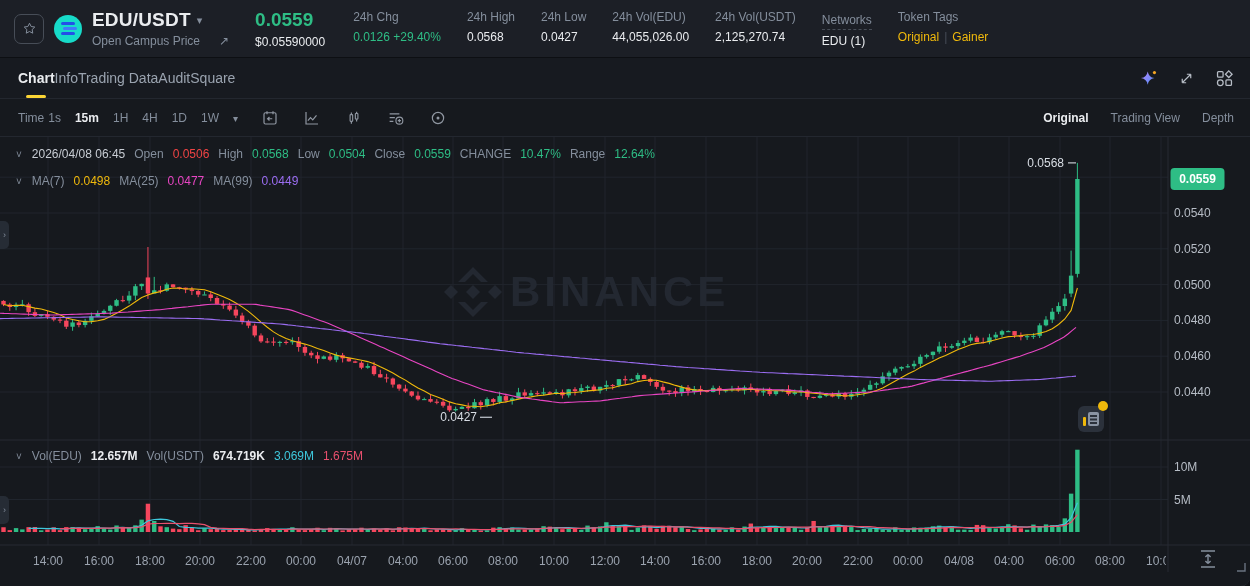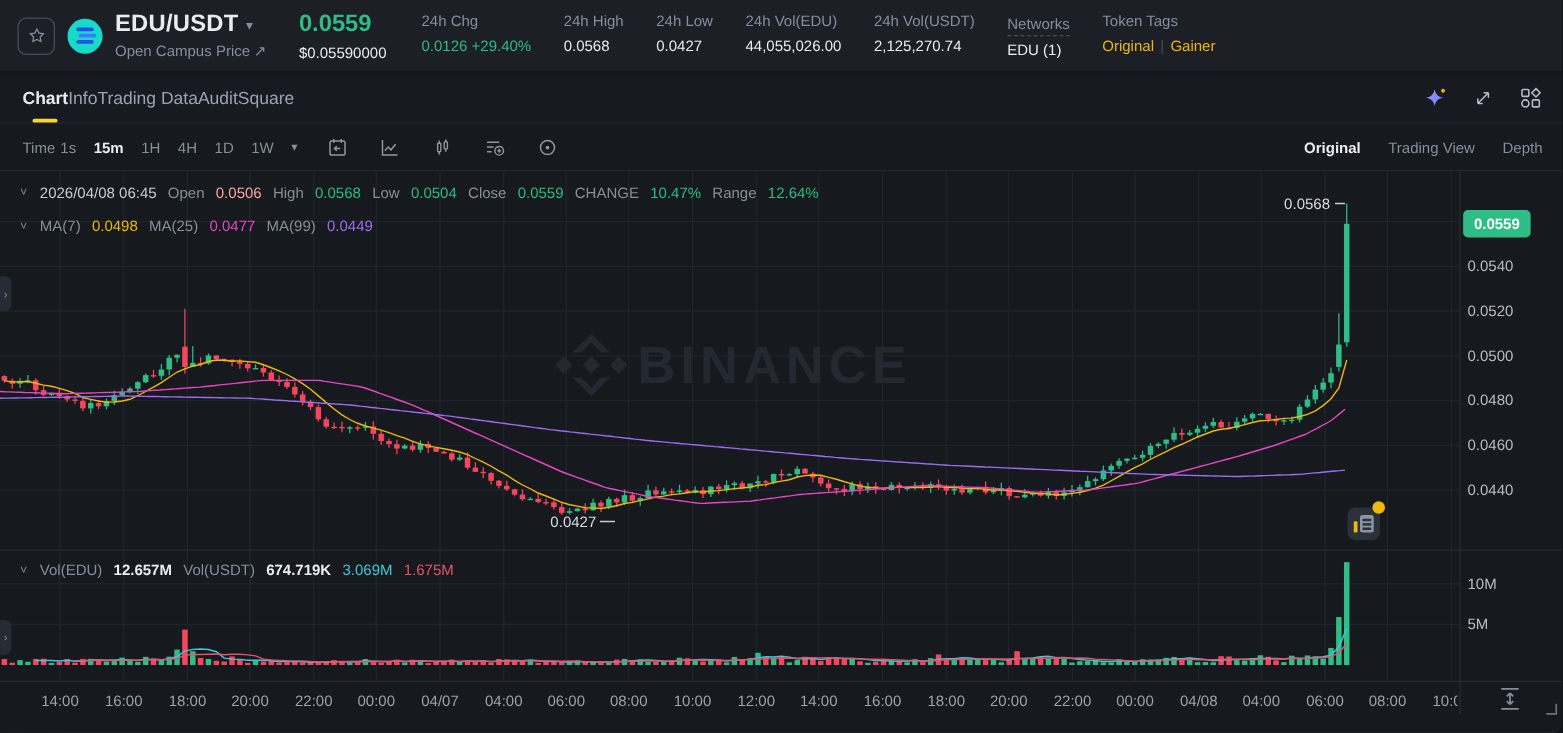--- a/index.html
+++ b/index.html
@@ -9,21 +9,21 @@
   .fav-btn{width:28px;height:28px;border:1px solid #474D57;border-radius:7px;display:flex;align-items:center;justify-content:center;background:transparent;cursor:pointer;flex:0 0 auto;}
   .coin-logo{width:28px;height:28px;border-radius:50%;background:#17DBC9;margin-left:10px;position:relative;flex:0 0 auto;}
   .coin-logo .bar{position:absolute;left:7px;width:14px;height:3.2px;border-radius:2px;background:#2350E8;}
   .coin-logo .b1{top:7px;}
   .coin-logo .b2{top:12.4px;background:#3E7BFA;left:8.5px;}
   .coin-logo .b3{top:17.8px;}
   .pair-block{margin-left:10px;cursor:pointer;}
   .pair-row{display:flex;align-items:center;gap:6px;}
   .pair-name{color:#EAECEF;font-size:19px;font-weight:700;letter-spacing:.2px;}
   .pair-caret{color:#848E9C;font-size:11px;}
-  .pair-sub{color:#848E9C;font-size:12px;margin-top:3px;display:flex;align-items:flex-start;gap:3px;}
+  .pair-sub{color:#848E9C;font-size:12px;margin-top:3px;display:flex;align-items:flex-start;gap:19px;}
   .price-block{margin-left:26px;}
   .price-big{font-size:19px;font-weight:700;}
   .price-usd{color:#EAECEF;font-size:12px;margin-top:4px;}
   .stats{display:flex;margin-left:28px;gap:26px;}
   .stat .stat-label{color:#848E9C;font-size:12px;margin-bottom:6px;white-space:nowrap;}
   .stat .stat-value{color:#EAECEF;font-size:12px;white-space:nowrap;}
   .nw-label{color:#848E9C;font-size:12px;margin-bottom:4px;border-bottom:1px dashed #474D57;display:inline-block;padding-bottom:2px;}
   .tags-row{display:flex;gap:5px;font-size:12px;align-items:center;margin-top:6px;}
   .tag-sep{color:#474D57;}
   
@@ -832,21 +832,21 @@
       <line x1="480" y1="280.27" x2="492" y2="280.27" stroke="#C6CBD2" stroke-width="1.2"></line>
       <text x="477" y="284.27" font-size="12" fill="#D8DDE4" text-anchor="end">0.0427</text>
       <rect x="1170.5" y="30.990000000000016" width="54" height="22" rx="4" fill="#2EBD85"></rect>
       <text x="1197.5" y="46.490000000000016" font-size="12" font-weight="600" fill="#FFFFFF" text-anchor="middle">0.0559</text>
     </svg>
 
   <div class="legend legend-ohlc">
     <span class="chev">˅</span>
     <span class="lg-date">2026/04/08 06:45</span>
     <span class="lg-label">Open</span>
-    <span style="color: #fca5a5;">0.0506</span>
+    <span style="color: #ef4444;">0.0506</span>
     <span class="lg-label">High</span>
     <span style="color: rgb(46, 189, 133);">0.0568</span>
     <span class="lg-label">Low</span>
     <span style="color: rgb(46, 189, 133);">0.0504</span>
     <span class="lg-label">Close</span>
     <span style="color: rgb(46, 189, 133);">0.0559</span>
     <span class="lg-label">CHANGE</span>
     <span style="color: rgb(46, 189, 133);">10.47%</span>
     <span class="lg-label">Range</span>
     <span style="color: rgb(46, 189, 133);">12.64%</span>

